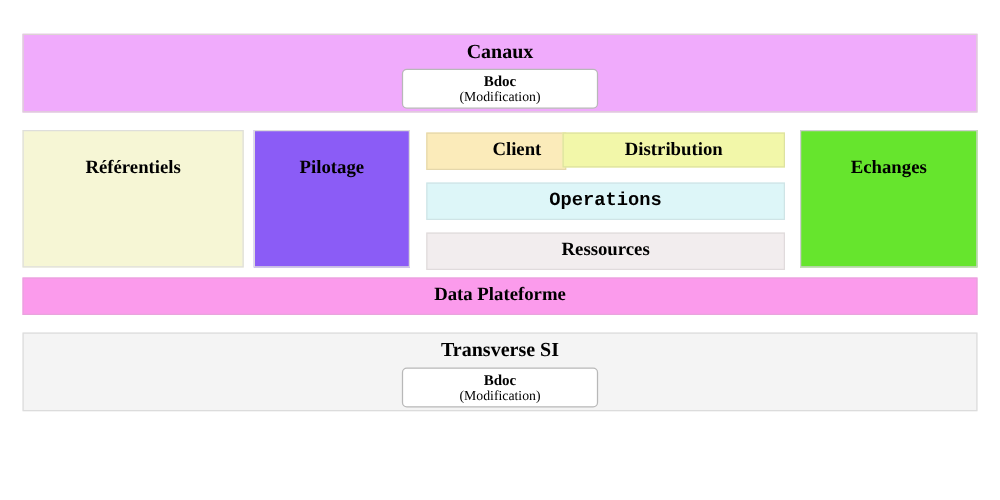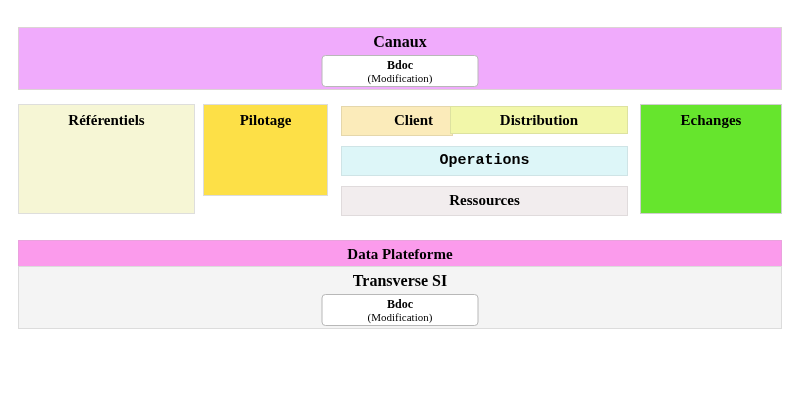--- a/index.html
+++ b/index.html
@@ -28,21 +28,21 @@
     border: 1px solid #d4d4d4;
   }
   .block-title {
     display: block;
     width: 100%;
     text-align: center;
     font-weight: bold;
     color: #000000;
     font-size: 15px;
     line-height: 1.15;
-    padding-top: 7px;
+    padding-top: 21px;
   }
 
   
   #canaux {
     left: 18px;
     top: 27px;
     width: 764px;
     height: 63px;
     background: #f0abfc;
     border-color: #dcd3d4;
@@ -55,22 +55,22 @@
     top: 104px;
     width: 177px;
     height: 110px;
     background: #f6f6d5;
     border-color: #dededc;
   }
   #pilotage {
     left: 203px;
     top: 104px;
     width: 125px;
-    height: 92px;
-    background: #fde047;
+    height: 110px;
+    background: #8b5cf6;
     border-color: #dcdcdc;
   }
 
   
   #client {
     left: 341px;
     top: 106px;
     width: 112px;
     height: 30px;
     background: #fbebba;
@@ -112,21 +112,21 @@
     top: 104px;
     width: 142px;
     height: 110px;
     background: #66e52d;
     border-color: #cfcfcf;
   }
 
   
   #data-plateforme {
     left: 18px;
-    top: 240px;
+    top: 222px;
     width: 764px;
     height: 30px;
     background: #fb9bec;
     border-color: #e9a3dd;
   }
   #data-plateforme .block-title { font-size: 15px; padding-top: 5px; }
 
   
   #transverse-si {
     left: 18px;

